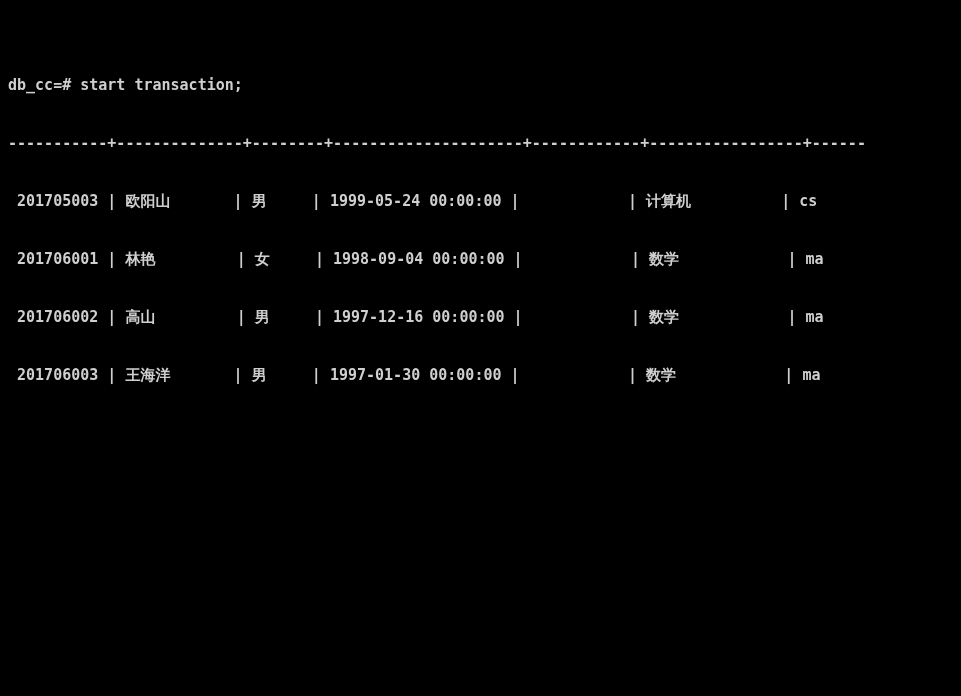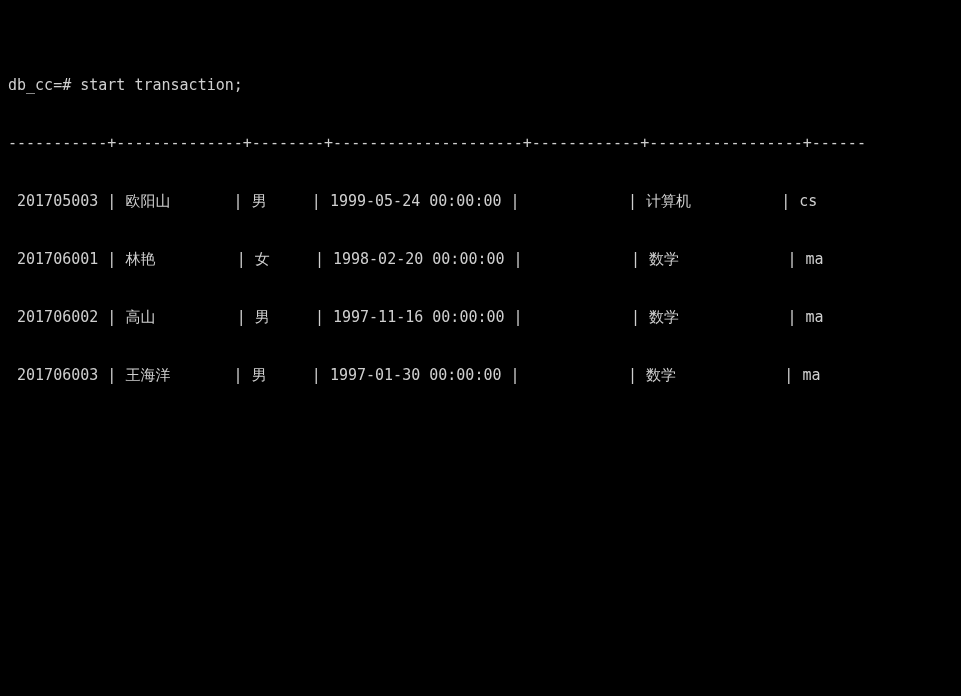--- a/index.html
+++ b/index.html
@@ -31,27 +31,27 @@
   }
   .line {
     height: 19.35px;
     white-space: pre;
     font-family: "DejaVu Sans Mono", "Liberation Mono", monospace;
   }
 </style>
 </head>
 <body>
 
-<div id="terminal" style="background: rgb(0, 0, 0); color: rgb(207, 207, 207);">
+<div id="terminal" style="background: rgb(0, 0, 0); color: rgb(207, 207, 207); font-weight: bold;">
 
   <div class="line">db_cc=# start transaction;</div>
   <div class="line">-----------+--------------+--------+---------------------+------------+-----------------+------</div>
   <div class="line"> 201705003 | 欧阳山       | 男     | 1999-05-24 00:00:00 |            | 计算机          | cs</div>
-  <div class="line"> 201706001 | 林艳         | 女     | 1998-02-20 00:00:00 |            | 数学            | ma</div>
-  <div class="line"> 201706002 | 高山         | 男     | 1997-11-16 00:00:00 |            | 数学            | ma</div>
+  <div class="line"> 201706001 | 林艳         | 女     | 1998-09-04 00:00:00 |            | 数学            | ma</div>
+  <div class="line"> 201706002 | 高山         | 男     | 1997-12-16 00:00:00 |            | 数学            | ma</div>
   <div class="line"> 201706003 | 王海洋       | 男     | 1997-01-30 00:00:00 |            | 数学            | ma</div>
   
   
   
   
   
   
   
   
   

